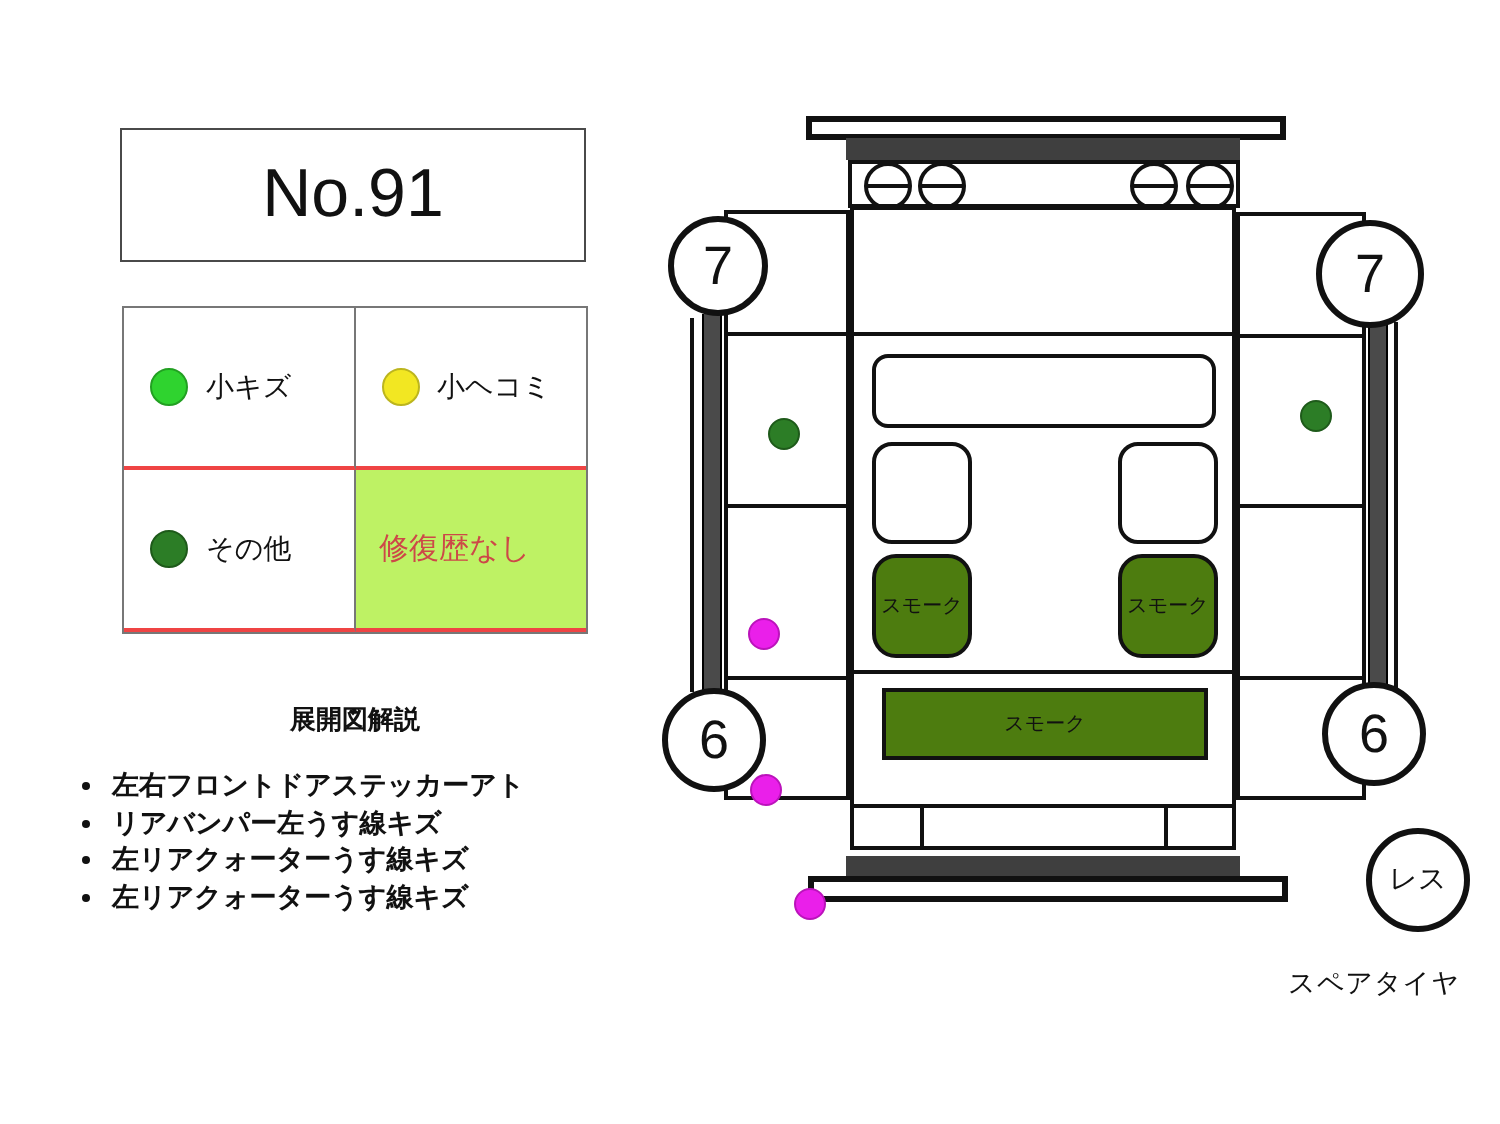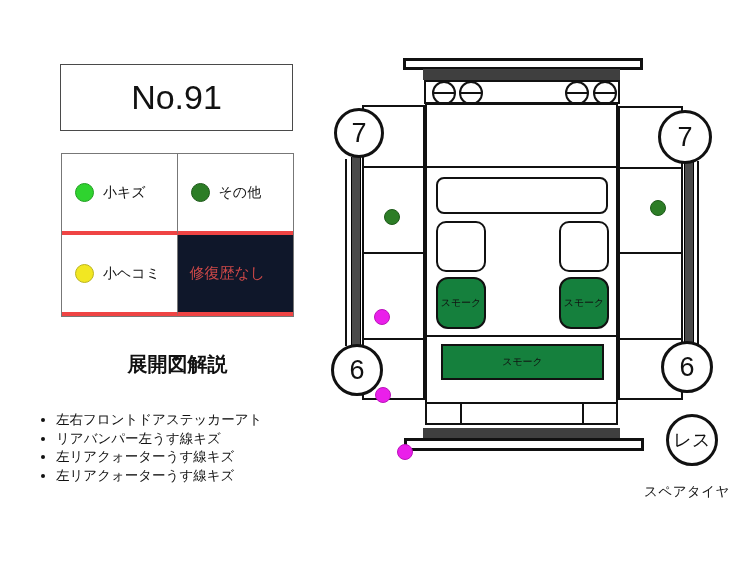--- a/index.html
+++ b/index.html
@@ -15,47 +15,47 @@
     display:flex;align-items:center;justify-content:center;font-size:34px;
     box-sizing:border-box;background:#fff;
   }
   #legend{
     left:61px;top:153px;width:233px;height:164px;
     display:grid;grid-template-columns:1fr 1fr;grid-auto-rows:1fr;
     border:1px solid #777;box-sizing:border-box;background:#fff;
   }
   .lcell{
     display:flex;align-items:center;gap:9px;padding-left:13px;
-    border-right:1px solid #777;border-bottom:4px solid #ef4444;
+    border-right:1px solid #777;border-bottom:2px solid #ef4444;
     font-size:14px;box-sizing:border-box;
   }
   .lcell:nth-child(2n){border-right:none;}
   .lcell:nth-child(7),.lcell:nth-child(8){border-bottom:none;}
   .ldot{width:19px;height:19px;border-radius:50%;flex:0 0 auto;box-sizing:border-box;}
   .c-green  {background:#2fd32f;border:1px solid #22a022;}
   .c-magenta{background:#ea1fea;border:1px solid #b815b8;}
   .c-cyan   {background:#6ce0e0;border:1px solid #3fb7b7;}
   .c-blue   {background:#2020d8;border:1px solid #1616a8;}
   .c-red    {background:#dd1a1a;border:1px solid #a81111;}
   .c-dgreen {background:#2c7d26;border:1px solid #1e5a1a;}
   .c-yellow {background:#f2e722;border:1px solid #bcb51e;}
-  .no-repair{background:#0f172a;color:#cd4848;font-size:15px;padding-left:12px;}
-  #exp-heading{left:61px;top:351px;width:233px;text-align:center;font-size:20px;font-weight:bold;}
-  #exp-list{left:36px;top:411px;margin:0;padding-left:20px;font-size:13.5px;line-height:18.5px;width:300px;}
+  .no-repair{background:#bef264;color:#cd4848;font-size:15px;padding-left:12px;}
+  #exp-heading{left:61px;top:351px;width:233px;text-align:center;font-size:13px;font-weight:bold;}
+  #exp-list{left:36px;top:384px;margin:0;padding-left:20px;font-size:13.5px;line-height:18.5px;width:300px;font-weight:bold;}
   #exp-list li{margin:0;padding:0;}
   
   .panel{position:absolute;background:#fff;border:2px solid #111;box-sizing:border-box;z-index:1;}
   .hline{position:absolute;left:0;right:0;height:2px;background:#111;}
   .vline{position:absolute;width:2px;background:#111;}
   .strip{position:absolute;background:#3f3f3f;z-index:1;}
   .bumper{position:absolute;background:#fff;border:3px solid #111;box-sizing:border-box;z-index:1;}
   .rail-dark{position:absolute;width:10px;background:#4a4a4a;border-left:1.5px solid #000;border-right:1.5px solid #000;box-sizing:border-box;z-index:2;}
   .rail-thin{position:absolute;width:2px;background:#111;z-index:2;}
   .glass{position:absolute;background:#fff;border:2px solid #111;box-sizing:border-box;z-index:3;}
-  .smoke{background:#15803d;display:flex;align-items:center;justify-content:center;font-size:10px;color:#111;}
+  .smoke{background:#4d7c0f;display:flex;align-items:center;justify-content:center;font-size:10px;color:#111;}
   .badge{
     position:absolute;background:#fff;border:3px solid #111;border-radius:50%;
     display:flex;align-items:center;justify-content:center;font-size:27px;
     box-sizing:border-box;z-index:6;
   }
   .hl{position:absolute;width:24px;height:24px;border:2px solid #111;border-radius:50%;background:#fff;box-sizing:border-box;}
   .hl::after{content:"";position:absolute;left:0;right:0;top:50%;height:2px;margin-top:-1px;background:#111;}
   .mark{position:absolute;width:16px;height:16px;border-radius:50%;box-sizing:border-box;z-index:7;}
   .mark.green{background:#2c7d26;border:1px solid #1e5a1a;}
   .mark.magenta{background:#ea1fea;border:1px solid #bb13bb;}
@@ -67,26 +67,26 @@
 <div class="abs" id="no-box">
   <span>No.91</span>
 </div>
 
 <div class="abs" id="legend">
   <div class="lcell">
     <span class="ldot c-green"></span>
     <span>小キズ</span>
   </div>
   <div class="lcell">
+    <span class="ldot c-yellow"></span>
+    <span>小ヘコミ</span>
+  </div>
+  <div class="lcell">
     <span class="ldot c-dgreen"></span>
     <span>その他</span>
-  </div>
-  <div class="lcell">
-    <span class="ldot c-yellow"></span>
-    <span>小ヘコミ</span>
   </div>
   <div class="lcell no-repair">
     <span>修復歴なし</span>
   </div>
 </div>
 
 <div class="abs" id="exp-heading">展開図解説</div>
 
 <ul class="abs" id="exp-list">
   <li>左右フロントドアステッカーアト</li>
@@ -152,21 +152,21 @@
   </div>
   <div class="badge" style="left:658px;top:110px;width:54px;height:54px;">
     <span>7</span>
   </div>
   <div class="badge" style="left:331px;top:344px;width:52px;height:52px;">
     <span>6</span>
   </div>
   <div class="badge" style="left:661px;top:341px;width:52px;height:52px;">
     <span>6</span>
   </div>
-  <div class="badge" style="left:666px;top:414px;width:52px;height:52px;font-size:18px;">
+  <div class="badge" style="left:683px;top:414px;width:52px;height:52px;font-size:14px;">
     <span>レス</span>
   </div>
 
   <div class="mark green" style="left:384px;top:209px;"></div>
   <div class="mark green" style="left:650px;top:200px;"></div>
   <div class="mark magenta" style="left:374px;top:309px;"></div>
   <div class="mark magenta" style="left:375px;top:387px;"></div>
   <div class="mark magenta" style="left:397px;top:444px;"></div>
 
   <div class="abs" id="spare-label">スペアタイヤ</div>

